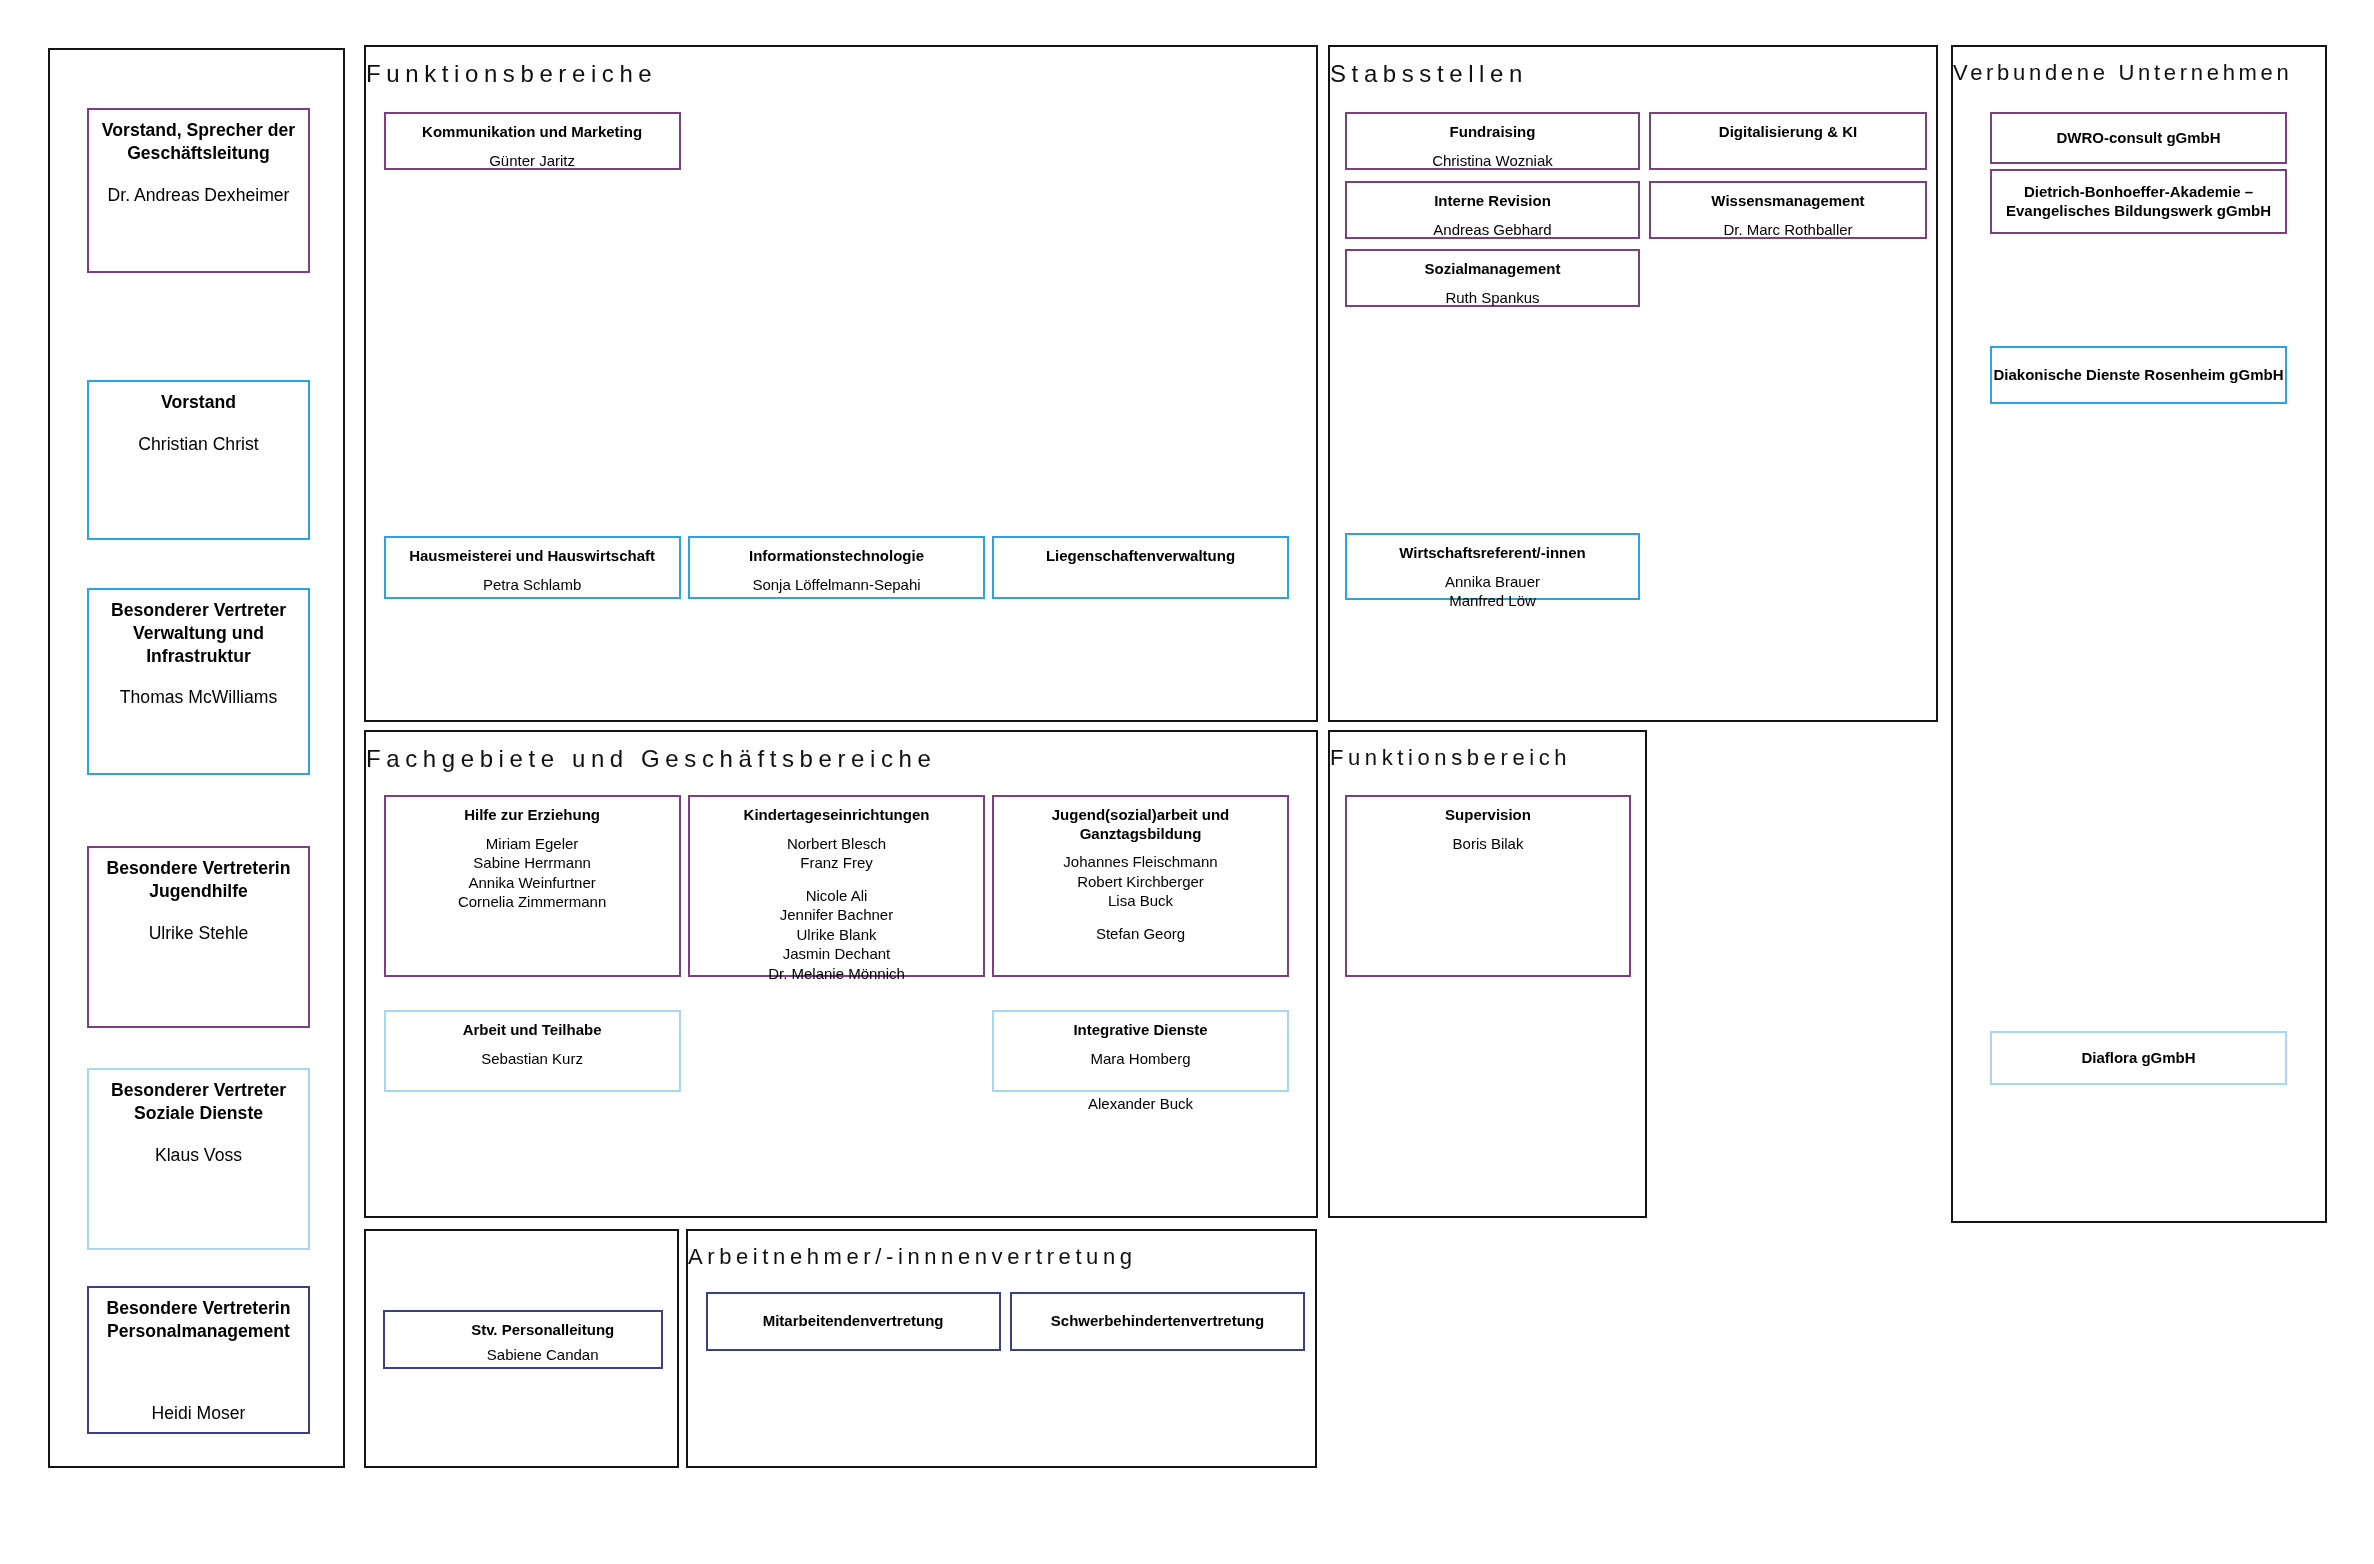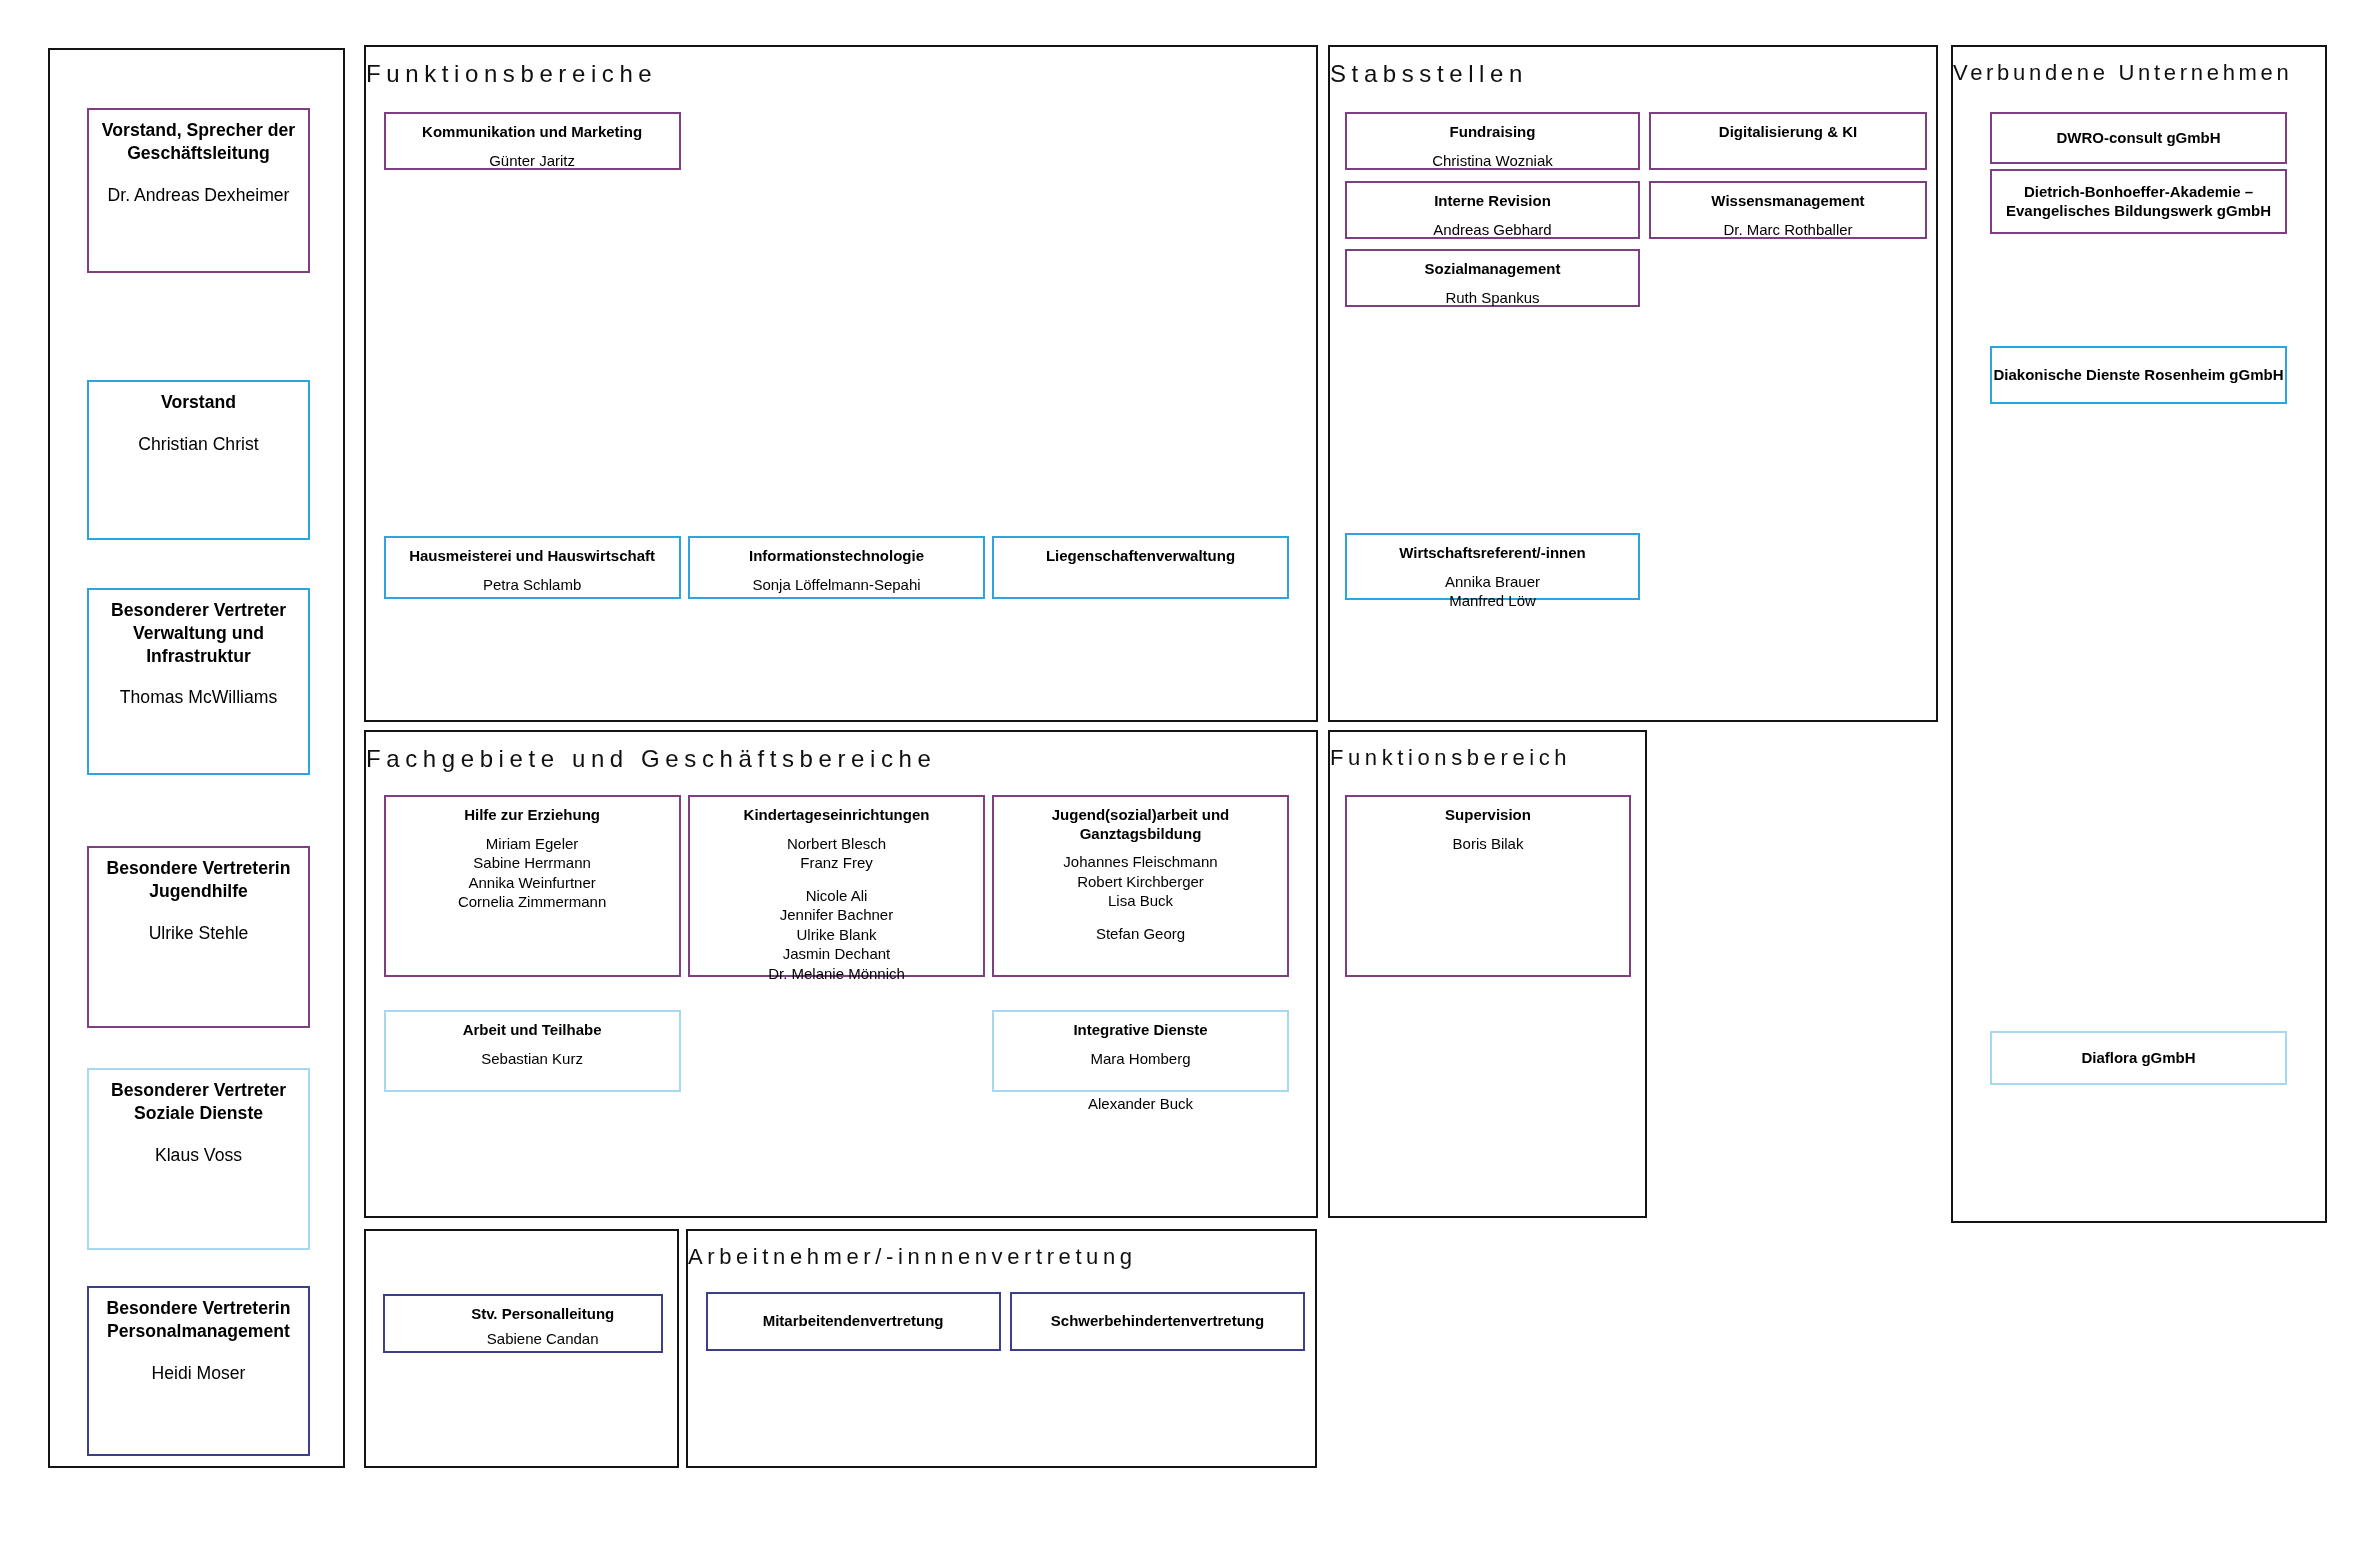--- a/index.html
+++ b/index.html
@@ -61,21 +61,21 @@
     <div class="node lnode b-purple" style="left:37px;top:796px;width:223px;height:182px;">
       <div class="t">Besondere Vertreterin Jugendhilfe</div>
       <div class="n">Ulrike Stehle</div>
     </div>
 
     <div class="node lnode b-lblue" style="left:37px;top:1018px;width:223px;height:182px;">
       <div class="t">Besonderer Vertreter Soziale Dienste</div>
       <div class="n">Klaus Voss</div>
     </div>
 
-    <div class="node lnode b-navy" style="left:37px;top:1236px;width:223px;height:170px;">
+    <div class="node lnode b-navy" style="left:37px;top:1236px;width:223px;height:148px;gap:40px;">
       <div class="t">Besondere Vertreterin Personalmanagement</div>
       <div class="n">Heidi Moser</div>
     </div>
   </div>
 
   <div class="panel" style="left:364px;top:45px;width:954px;height:677px;">
     <div class="sec-title">Funktionsbereiche</div>
 
     <div class="node b-purple" style="left:17.6px;top:65px;width:297px;height:58px;">
       <div class="t">Kommunikation und Marketing</div>
@@ -198,21 +198,21 @@
   <div class="panel" style="left:1328px;top:730px;width:319px;height:488px;">
     <div class="sec-title" style="letter-spacing:4.6px;font-size:22px;">Funktionsbereich</div>
 
     <div class="node b-purple" style="left:15px;top:63px;width:286px;height:182px;">
       <div class="t">Supervision</div>
       <div class="n">Boris Bilak</div>
     </div>
   </div>
 
   <div class="panel" style="left:364px;top:1229px;width:315px;height:239px;">
-    <div class="node b-navy" style="left:16.7px;top:63px;width:280px;height:59px;padding-left:40px;">
+    <div class="node b-navy" style="left:16.7px;top:79px;width:280px;height:59px;padding-left:40px;">
       <div class="t">Stv. Personalleitung</div>
       <div class="n" style="margin-top:5.6px;">Sabiene Candan</div>
     </div>
   </div>
 
   <div class="panel" style="left:686px;top:1229px;width:631px;height:239px;">
     <div class="sec-title" style="letter-spacing:4.6px;font-size:22px;">Arbeitnehmer/-innnenvertretung</div>
 
     <div class="node b-navy" style="left:17.6px;top:61px;width:295px;height:59px;justify-content:center;padding-top:0;">
       <div class="t">Mitarbeitendenvertretung</div>

